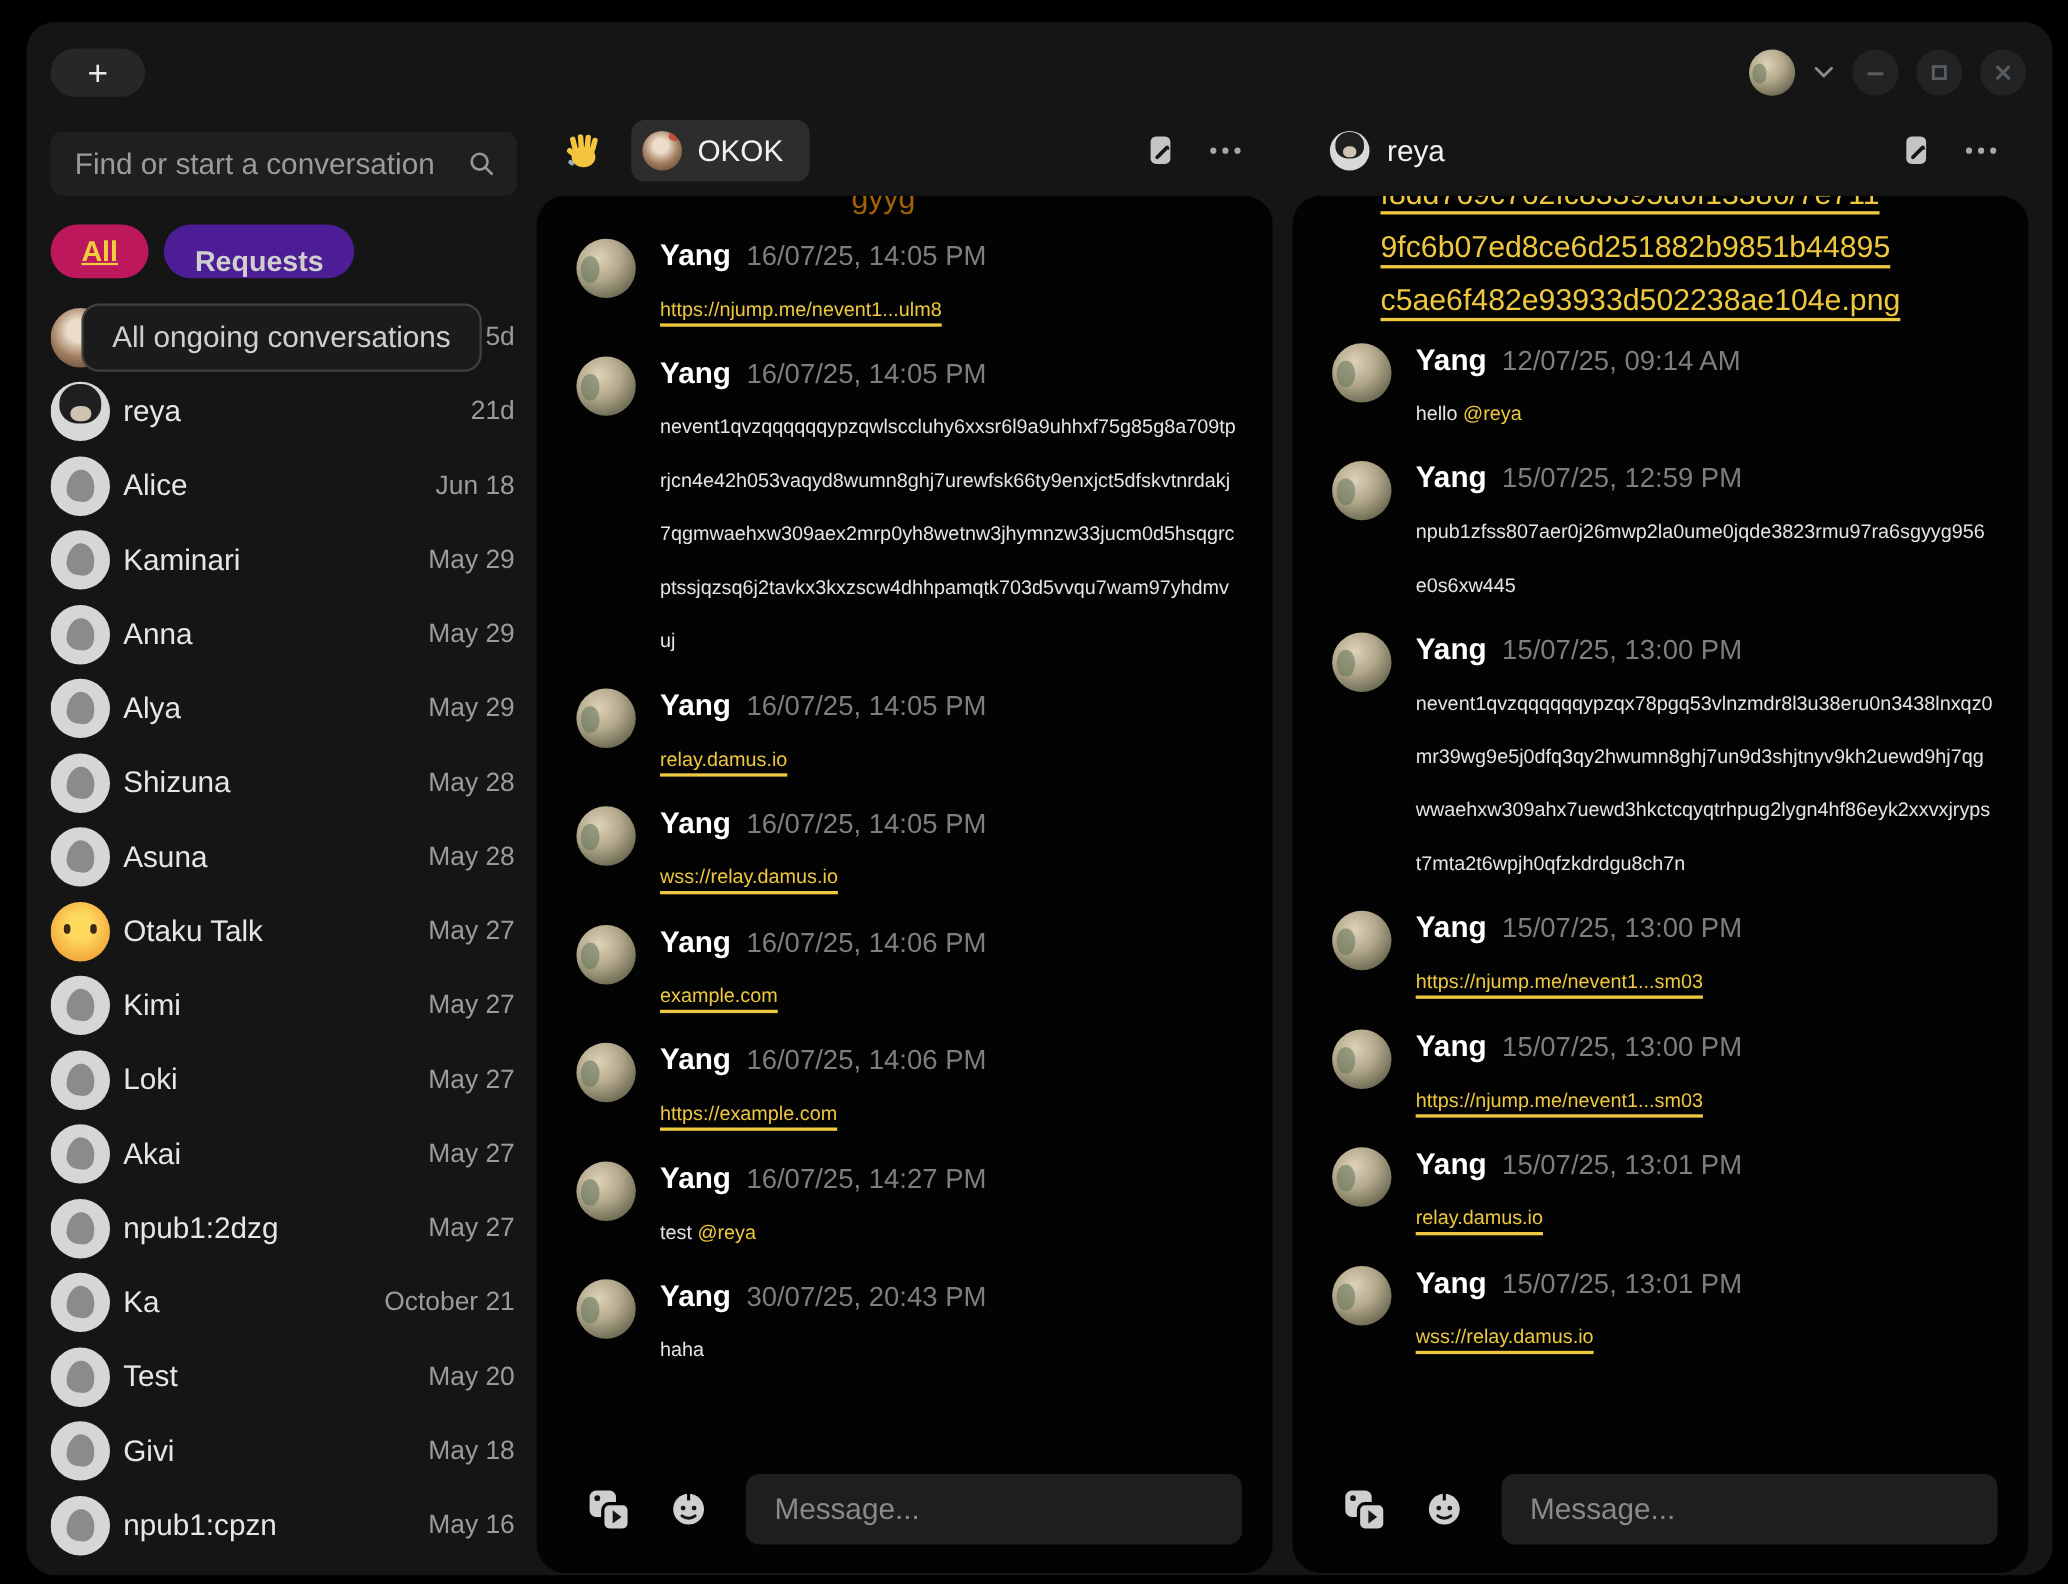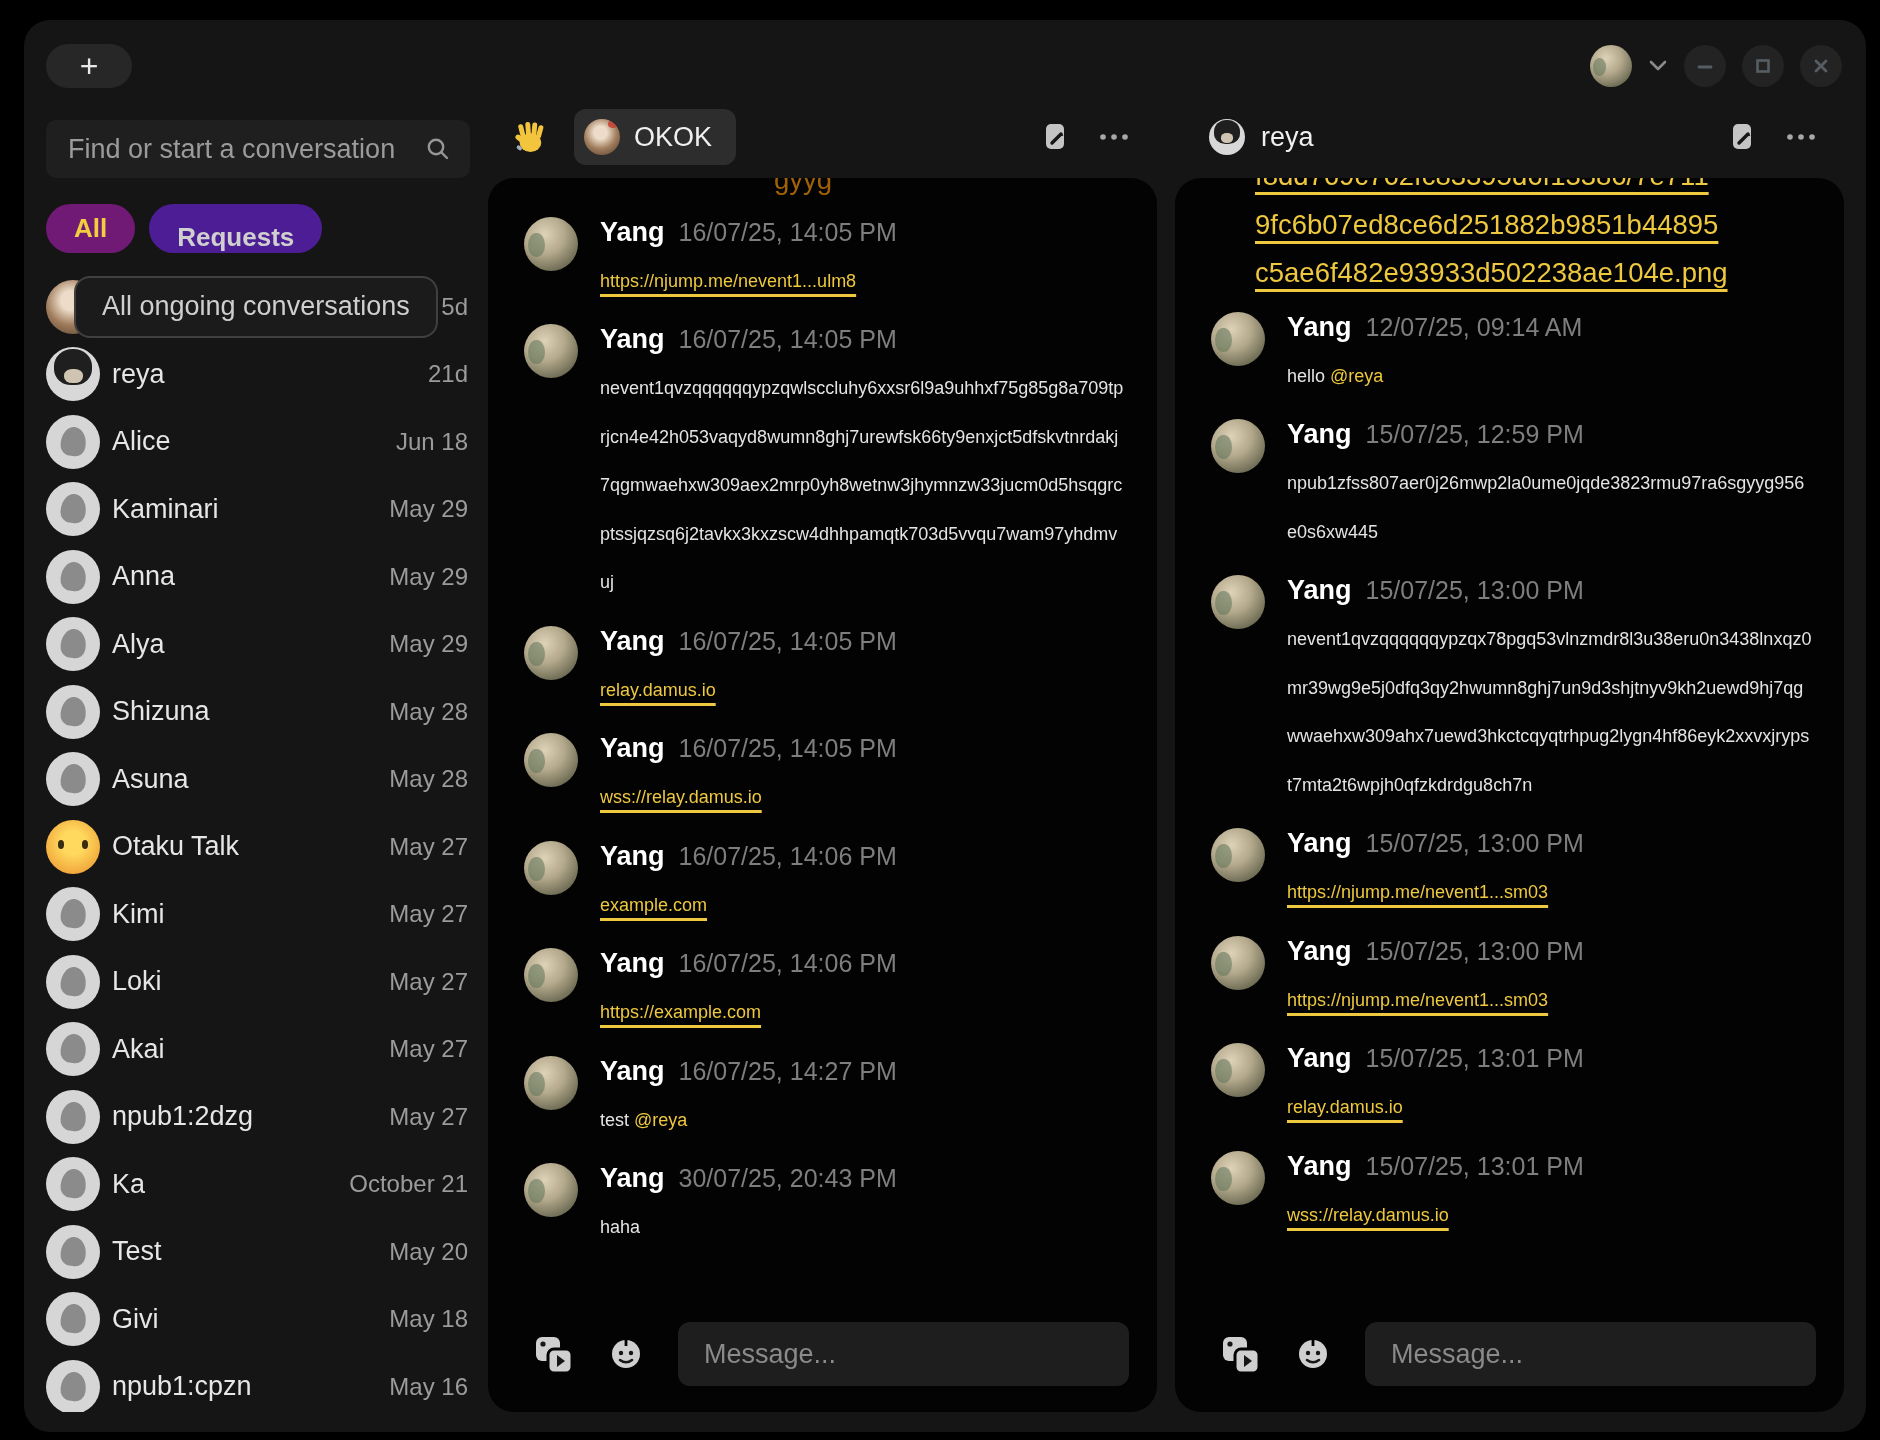--- a/index.html
+++ b/index.html
@@ -15,35 +15,35 @@
   
   .titlebar{height:72px;flex:none;display:flex;align-items:center;padding:10px 24px 0 22px;}
   .new-btn{
     width:86px;height:44px;border-radius:22px;background:#272727;color:#e8e8e8;
     display:flex;align-items:center;justify-content:center;font-size:32px;font-weight:300;line-height:1;
   }
   .tb-right{margin-left:auto;display:flex;align-items:center;gap:16px;}
   .tb-avatar{width:42px;height:42px;}
   .winbtn{width:42px;height:42px;border-radius:50%;background:#232323;display:flex;align-items:center;justify-content:center;}
   
-  .content{flex:1;display:flex;padding:6px 22px 20px 22px;gap:18px;min-height:0;}
+  .content{flex:1;display:flex;padding:6px 22px 2px 22px;gap:18px;min-height:0;}
   
   .sidebar{width:424px;flex:none;display:flex;flex-direction:column;min-height:0;}
   .search{
     margin-top:12px;height:58px;border-radius:10px;background:#1f1f1f;
     display:flex;align-items:center;padding:0 18px 0 20px;
   }
   .search input{
     flex:1;background:transparent;border:none;outline:none;color:#e6e6e6;
     font-size:27px;font-family:inherit;
   }
   .search input::placeholder{color:#9b9b9b;}
   .tabs{margin-top:26px;display:flex;gap:14px;}
   .tab{height:49px;border-radius:25px;display:flex;align-items:center;font-size:26px;font-weight:bold;padding:0 28px;}
-  .tab.active{background:#701a75;color:#f0ce3e;}
+  .tab.active{background:#be185d;color:#f0ce3e;text-decoration:underline;}
   .tab.idle{background:#4c1d95;color:#cfcfcf;align-items:flex-end;}
   .convlist{margin-top:20px;flex:1;min-height:0;overflow:hidden;}
   .conv{height:67.5px;display:flex;align-items:center;gap:12px;position:relative;}
   .conv .cname{font-size:27px;color:#e6e6e6;}
   .conv .cdate{margin-left:auto;font-size:24px;color:#9b9b9b;padding-right:2px;}
   .tooltip{
     position:absolute;left:28px;top:50%;transform:translateY(-50%);z-index:5;
     background:#1b1b1b;border:2px solid #404040;border-radius:16px;height:58px;
     display:flex;align-items:center;padding:0 26px;font-size:27px;color:#cfcfcf;white-space:nowrap;
   }

